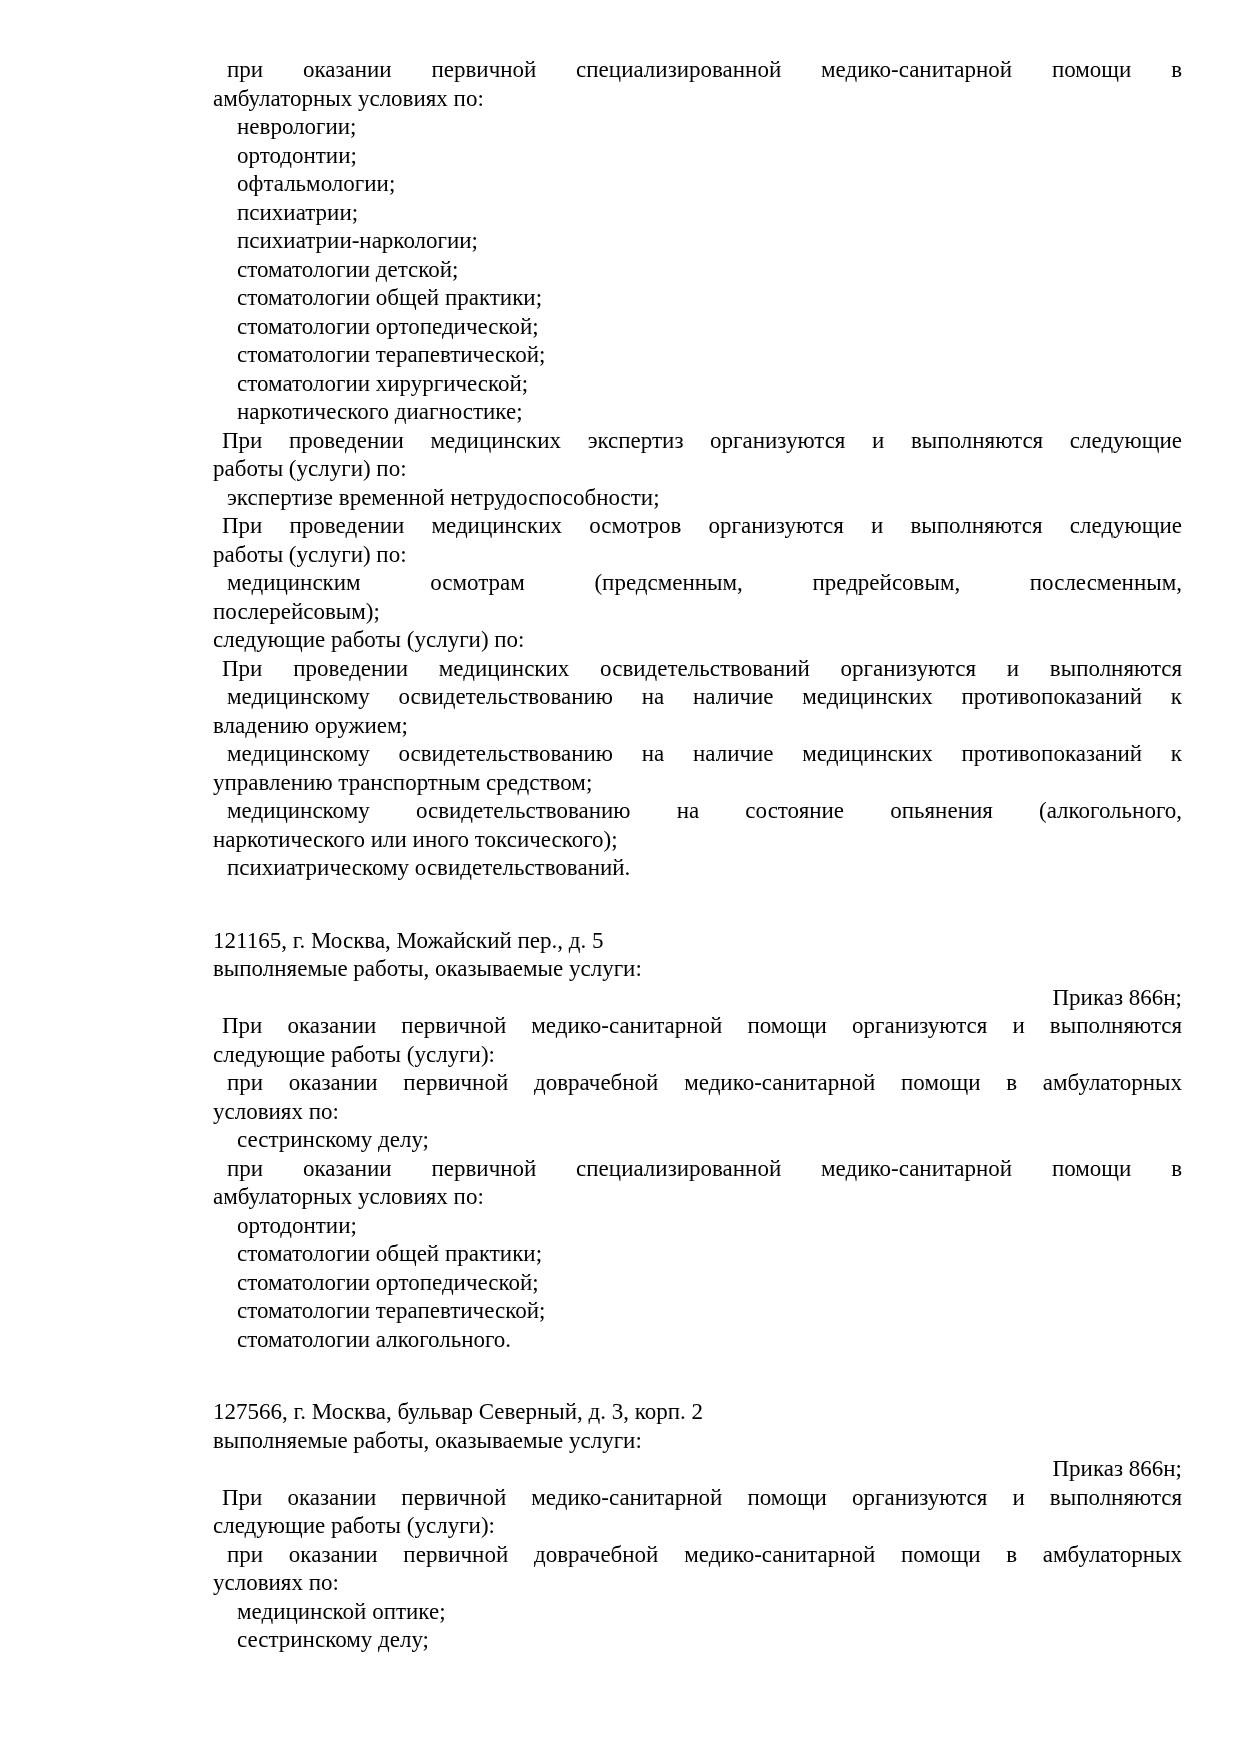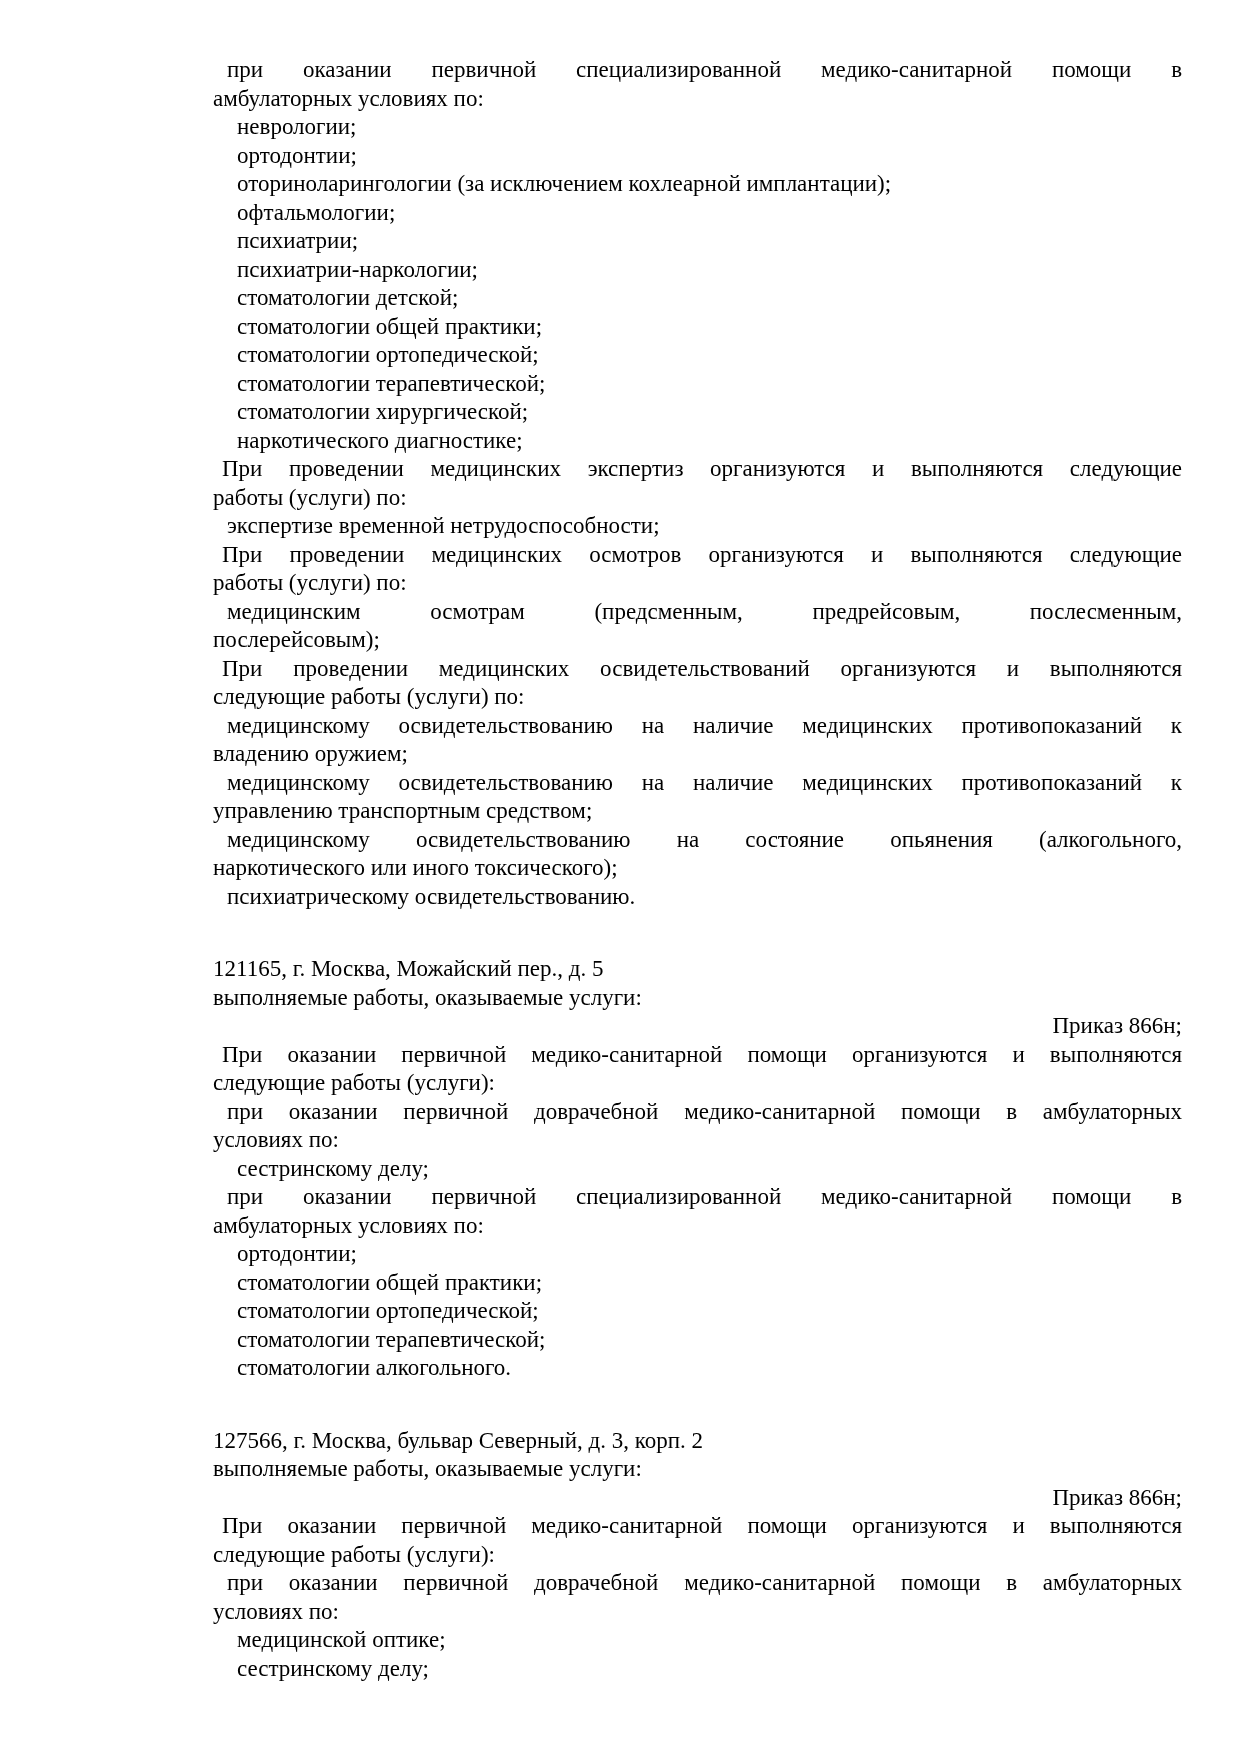--- a/index.html
+++ b/index.html
@@ -41,46 +41,45 @@
 </head>
 <body>
 
 <div class="page" style="background: rgb(255, 255, 255); color: rgb(0, 0, 0);">
   <div class="content">
       <div class="section">
         <div class="line ind-2 just">при оказании первичной специализированной медико-санитарной помощи в</div>
         <div class="line ind-0">амбулаторных условиях по:</div>
         <div class="line ind-3">неврологии;</div>
         <div class="line ind-3">ортодонтии;</div>
-        <div class="line ind-3">оториноларингологии (за исключением кохлеарной имплантации);</div>
         <div class="line ind-3">офтальмологии;</div>
         <div class="line ind-3">психиатрии;</div>
         <div class="line ind-3">психиатрии-наркологии;</div>
         <div class="line ind-3">стоматологии детской;</div>
         <div class="line ind-3">стоматологии общей практики;</div>
         <div class="line ind-3">стоматологии ортопедической;</div>
         <div class="line ind-3">стоматологии терапевтической;</div>
         <div class="line ind-3">стоматологии хирургической;</div>
         <div class="line ind-3">наркотического диагностике;</div>
         <div class="line ind-1 just">При проведении медицинских экспертиз организуются и выполняются следующие</div>
         <div class="line ind-0">работы (услуги) по:</div>
         <div class="line ind-2">экспертизе временной нетрудоспособности;</div>
         <div class="line ind-1 just">При проведении медицинских осмотров организуются и выполняются следующие</div>
         <div class="line ind-0">работы (услуги) по:</div>
         <div class="line ind-2 just">медицинским осмотрам (предсменным, предрейсовым, послесменным,</div>
         <div class="line ind-0">послерейсовым);</div>
+        <div class="line ind-0">следующие работы (услуги) по:</div>
         <div class="line ind-1 just">При проведении медицинских освидетельствований организуются и выполняются</div>
-        <div class="line ind-0">следующие работы (услуги) по:</div>
         <div class="line ind-2 just">медицинскому освидетельствованию на наличие медицинских противопоказаний к</div>
         <div class="line ind-0">владению оружием;</div>
         <div class="line ind-2 just">медицинскому освидетельствованию на наличие медицинских противопоказаний к</div>
         <div class="line ind-0">управлению транспортным средством;</div>
         <div class="line ind-2 just">медицинскому освидетельствованию на состояние опьянения (алкогольного,</div>
         <div class="line ind-0">наркотического или иного токсического);</div>
-        <div class="line ind-2">психиатрическому освидетельствованию.</div>
+        <div class="line ind-2">психиатрическому освидетельствований.</div>
       </div>
       <div class="section">
         <div class="line ind-0">121165, г. Москва, Можайский пер., д. 5</div>
         <div class="line ind-0">выполняемые работы, оказываемые услуги:</div>
         <div class="line ind-1">Приказ 866н;</div>
         <div class="line ind-1 just">При оказании первичной медико-санитарной помощи организуются и выполняются</div>
         <div class="line ind-0">следующие работы (услуги):</div>
         <div class="line ind-2 just">при оказании первичной доврачебной медико-санитарной помощи в амбулаторных</div>
         <div class="line ind-0">условиях по:</div>
         <div class="line ind-3">сестринскому делу;</div>

